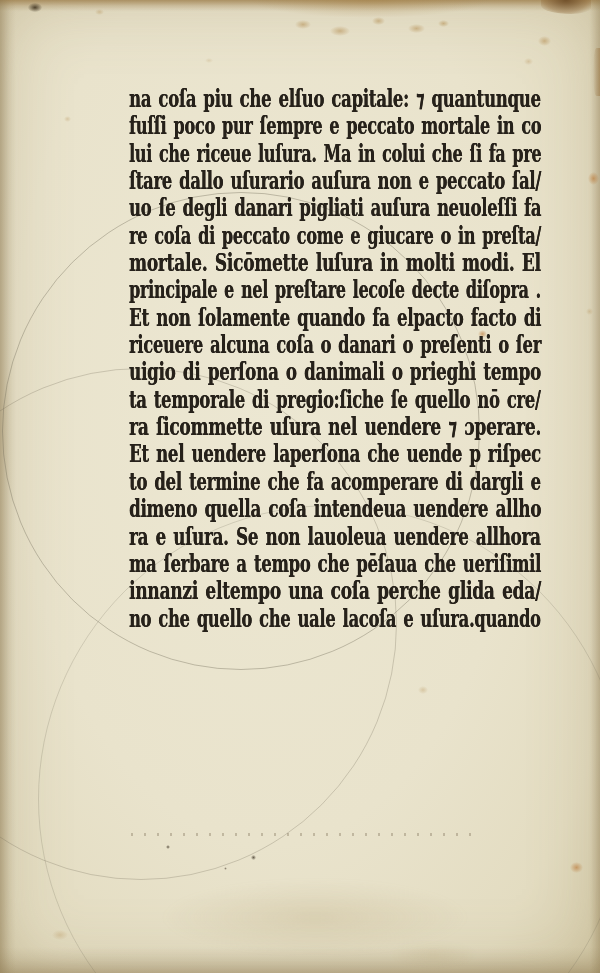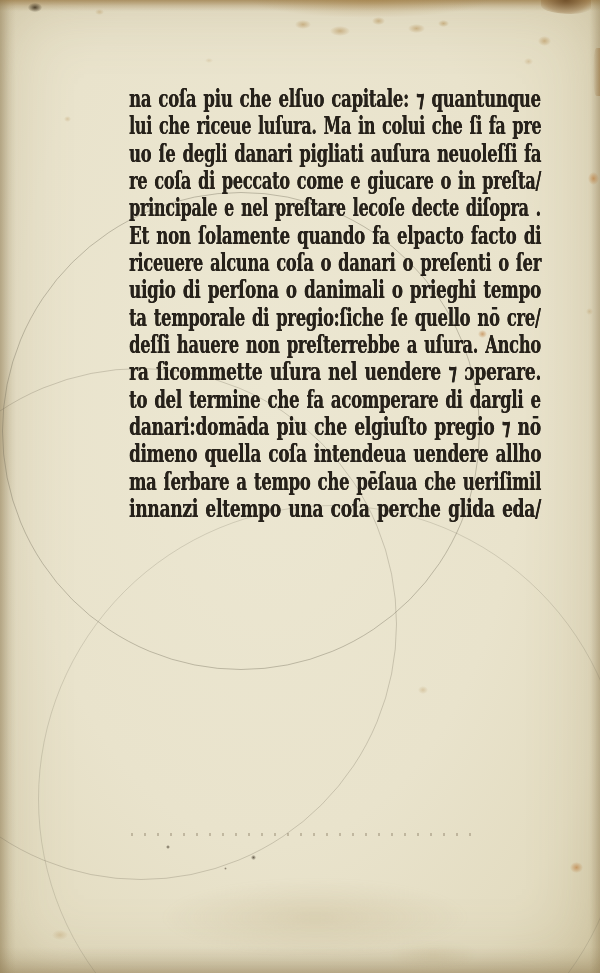--- a/index.html
+++ b/index.html
@@ -111,31 +111,35 @@
   <div class="stain fx s15"></div>
   <div class="stain dim s16"></div>
   <div class="stain dim s17"></div>
   <div class="stain dark s18"></div>
   <div class="stain dark s19"></div>
   <div class="stain dark s20"></div>
   <div class="stain fx s21"></div>
 
   <div class="text-block">
       <div class="line"><span class="ink" style="transform: scaleX(0.6995);">na coſa piu che elſuo capitale: ⁊ quantunque</span></div>
+      <div class="line"><span class="ink" style="transform: scaleX(0.6821);">fuſſi poco pur ſempre e peccato mortale in co</span></div>
       <div class="line"><span class="ink" style="transform: scaleX(0.6754);">lui che riceue luſura. Ma in colui che ſi fa pre</span></div>
+      <div class="line"><span class="ink" style="transform: scaleX(0.6936);">ſtare dallo uſurario auſura non e peccato ſal/</span></div>
       <div class="line"><span class="ink" style="transform: scaleX(0.6948);">uo ſe degli danari pigliati auſura neuoleſſi fa</span></div>
       <div class="line"><span class="ink" style="transform: scaleX(0.681);">re coſa di peccato come e giucare o in preſta/</span></div>
+      <div class="line"><span class="ink" style="transform: scaleX(0.7215);">mortale. Sicōmette luſura in molti modi. El</span></div>
       <div class="line"><span class="ink" style="transform: scaleX(0.6754);">principale e nel preſtare lecoſe decte diſopra .</span></div>
       <div class="line"><span class="ink" style="transform: scaleX(0.7067);">Et non ſolamente quando fa elpacto facto di</span></div>
       <div class="line"><span class="ink" style="transform: scaleX(0.6878);">riceuere alcuna coſa o danari o preſenti o ſer</span></div>
       <div class="line"><span class="ink" style="transform: scaleX(0.7103);">uigio di perſona o danimali o prieghi tempo</span></div>
       <div class="line"><span class="ink" style="transform: scaleX(0.6924);">ta temporale di pregio:ſiche ſe quello nō cre/</span></div>
-      <div class="line"><span class="ink" style="transform: scaleX(0.6901);">deſſi hauere non preſterrebbe a uſura. Ancho</span></div>
       <div class="line"><span class="ink" style="transform: scaleX(0.7228);">ra ſicommette uſura nel uendere ⁊ ɔperare.</span></div>
+      <div class="line"><span class="ink" style="transform: scaleX(0.7043);">Et nel uendere laperſona che uende p riſpec</span></div>
       <div class="line"><span class="ink" style="transform: scaleX(0.6995);">to del termine che fa acomperare di dargli e</span></div>
-      <div class="line"><span class="ink" style="transform: scaleX(0.7228);">danari:domāda piu che elgiuſto pregio ⁊ nō</span></div>
       <div class="line"><span class="ink" style="transform: scaleX(0.7091);">dimeno quella coſa intendeua uendere allho</span></div>
+      <div class="line"><span class="ink" style="transform: scaleX(0.7103);">ra e uſura. Se non lauoleua uendere allhora</span></div>
       <div class="line"><span class="ink" style="transform: scaleX(0.6959);">ma ſerbare a tempo che pēſaua che ueriſimil</span></div>
       <div class="line"><span class="ink" style="transform: scaleX(0.7215);">innanzi eltempo una coſa perche glida eda/</span></div>
+      <div class="line"><span class="ink" style="transform: scaleX(0.6901);">no che quello che uale lacoſa e uſura.quando</span></div>
     </div>
 
   <div class="setoff"></div>
 </div>
 
 </body></html>

